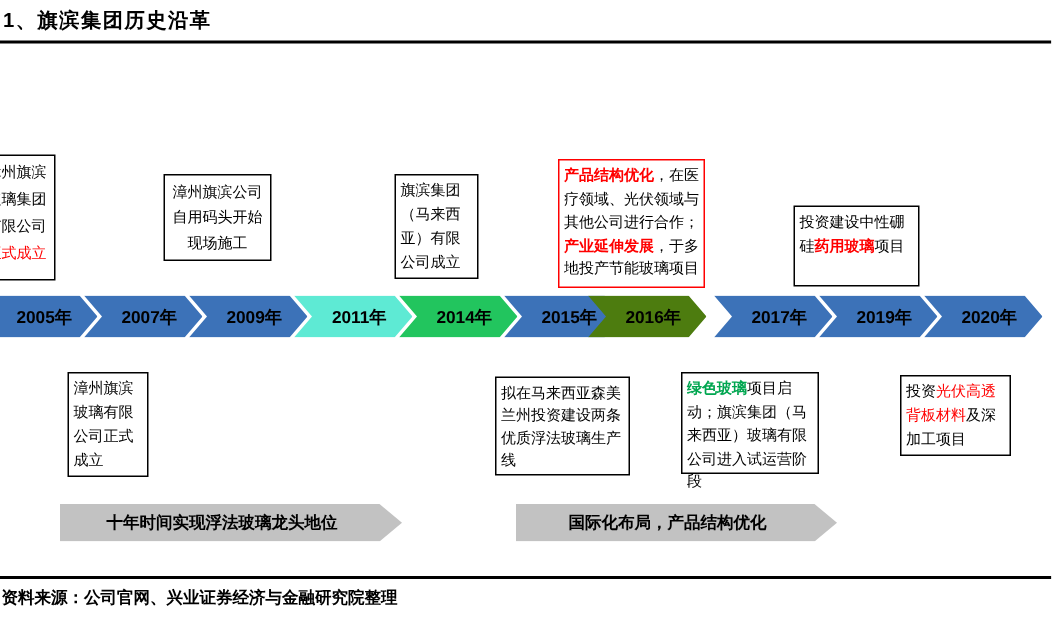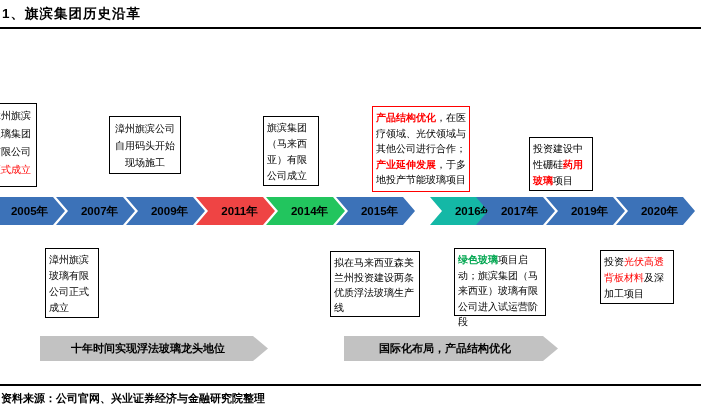--- a/index.html
+++ b/index.html
@@ -20,21 +20,21 @@
 
   
   .ebox{
     position:absolute; background:#fff; border:1px solid #000; box-sizing:border-box;
     font-size:10px; line-height:1.5; padding:3px; word-break:break-all; text-align:left;
   }
   .box-a{left:-13px; top:103px; width:50px;  height:84px; line-height:1.8;}
   .box-b{left:109px; top:116px; width:72px;  height:58px; text-align:center; line-height:1.7;}
   .box-c{left:263px; top:116px; width:56px;  height:70px; line-height:1.6;}
   .box-d{left:372px; top:106px; width:98px;  height:86px; line-height:1.55; border-color:#FF0000;}
-  .box-e{left:529px; top:137px; width:64px;  height:54px; line-height:1.6;}
+  .box-e{left:529px; top:137px; width:84px;  height:54px; line-height:1.6;}
   .box-f{left:45px;  top:248px; width:54px;  height:70px; line-height:1.6;}
   .box-g{left:169px; top:250px; width:54px;  height:70px; line-height:1.6;}
   .box-h{left:330px; top:251px; width:90px;  height:66px; line-height:1.5;}
   .box-i{left:454px; top:248px; width:92px;  height:68px; line-height:1.55;}
   .box-j{left:600px; top:250px; width:74px;  height:54px; line-height:1.6;}
 
   
   .banner{
     position:absolute; top:336px; height:25px; background:#C2C2C2;
     clip-path:polygon(0 0, calc(100% - 15px) 0, 100% 50%, calc(100% - 15px) 100%, 0 100%);
@@ -58,24 +58,24 @@
   <div class="ebox box-a"><span>漳州旗滨玻璃集团有限公司</span><span style="color: rgb(255, 0, 0);">正式成立</span></div>
   <div class="ebox box-b"><span>漳州旗滨公司自用码头开始现场施工</span></div>
   <div class="ebox box-c"><span>旗滨集团（马来西亚）有限公司成立</span></div>
   <div class="ebox box-d"><span style="color: rgb(255, 0, 0); font-weight: bold;">产品结构优化</span><span>，在医疗领域、光伏领域与其他公司进行合作；</span><span style="color: rgb(255, 0, 0); font-weight: bold;">产业延伸发展</span><span>，于多地投产节能玻璃项目</span></div>
   <div class="ebox box-e"><span>投资建设中性硼硅</span><span style="color: rgb(255, 0, 0); font-weight: bold;">药用玻璃</span><span>项目</span></div>
 
   <div id="timeline">
       <div class="chev" style="left: -14px; background: rgb(60, 114, 184);">2005年</div>
       <div class="chev" style="left: 56px; background: rgb(60, 114, 184);">2007年</div>
       <div class="chev" style="left: 126px; background: rgb(60, 114, 184);">2009年</div>
-      <div class="chev" style="left: 196px; background: #ef4444;">2011年</div>
+      <div class="chev" style="left: 196px; background: #5eead4;">2011年</div>
       <div class="chev" style="left: 266px; background: #22c55e;">2014年</div>
       <div class="chev" style="left: 336px; background: rgb(60, 114, 184);">2015年</div>
-      <div class="chev" style="left: 430px; background: #14b8a6;">2016年</div>
+      <div class="chev" style="left: 392px; background: #4d7c0f;">2016年</div>
       <div class="chev" style="left: 476px; background: rgb(60, 114, 184);">2017年</div>
       <div class="chev" style="left: 546px; background: rgb(60, 114, 184);">2019年</div>
       <div class="chev" style="left: 616px; background: rgb(60, 114, 184);">2020年</div>
     </div>
 
   <div class="ebox box-f"><span>漳州旗滨玻璃有限公司正式成立</span></div>
   <div class="ebox box-h"><span>拟在马来西亚森美兰州投资建设两条优质浮法玻璃生产线</span></div>
   <div class="ebox box-i"><span style="color: rgb(0, 166, 80); font-weight: bold;">绿色玻璃</span><span>项目启动；旗滨集团（马来西亚）玻璃有限公司进入试运营阶段</span></div>
   <div class="ebox box-j"><span>投资</span><span style="color: rgb(255, 0, 0);">光伏高透背板材料</span><span>及深加工项目</span></div>
 

